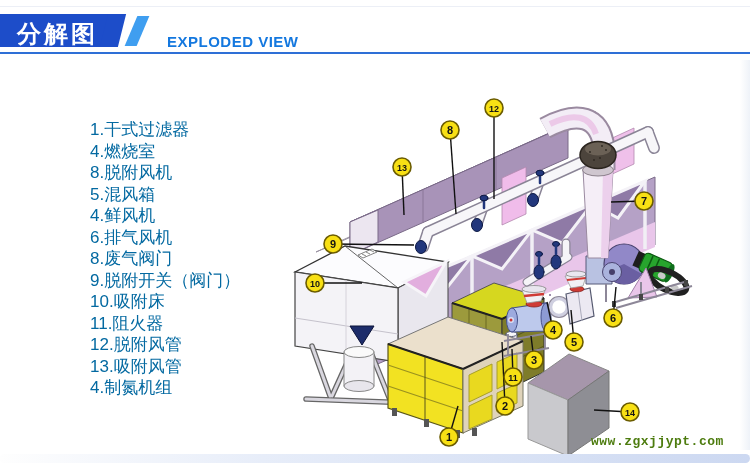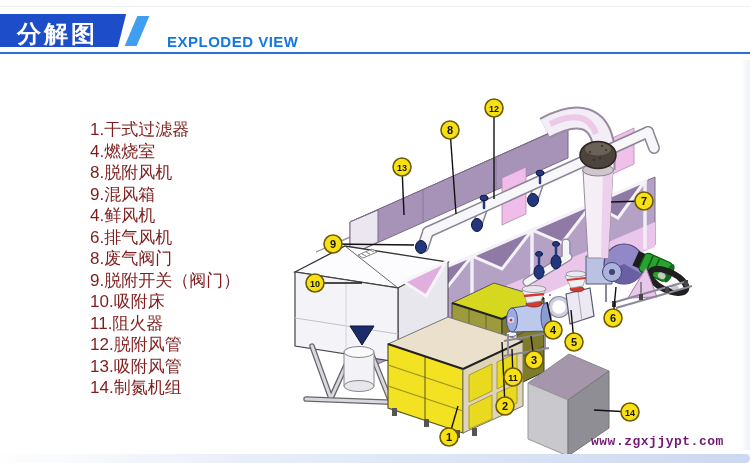--- a/index.html
+++ b/index.html
@@ -7,56 +7,56 @@
     width:750px; height:463px; position:relative; overflow:hidden;
     background:#ffffff; font-family:"Liberation Sans","DejaVu Sans",sans-serif;
   }
   .top-hairline { position:absolute; top:6px; left:0; width:100%; height:1px; background:#eceff6; }
   .banner      { position:absolute; top:14px; left:0; width:110px; height:33px; background:#1d4dc9; z-index:2; }
   .banner-edge { position:absolute; top:14px; left:104px; width:18px; height:33px; background:#1d4dc9; transform:skewX(-14deg); z-index:2; }
   .banner-accent { position:absolute; top:16px; left:131px; width:12px; height:30px; background:#3f9ef0; transform:skewX(-23deg); z-index:2; }
   .banner-title{ position:absolute; top:18px; left:17px; color:#ffffff; font-size:24px; font-weight:bold; letter-spacing:3px; z-index:3; white-space:nowrap; }
   .subtitle    { position:absolute; top:33px; left:151px; color:#1478df; font-size:15px; font-weight:bold; letter-spacing:0.5px; z-index:2; white-space:nowrap;margin-left:16px; }
   .header-underline { position:absolute; top:52px; left:0; width:100%; height:2px; background:#2e6fd6; }
-  .parts-list  { position:absolute; left:90px; top:119px; font-size:17px; line-height:21.5px; color:#7f1d1d; z-index:4; }
+  .parts-list  { position:absolute; left:90px; top:119px; font-size:17px; line-height:21.5px; color:#0369a1; z-index:4; }
   .part-item   { white-space:nowrap; }
   svg.diagram  { position:absolute; left:0; top:0; z-index:1; }
   .watermark   { position:absolute; left:591px; top:434px; z-index:5;
                  font-family:"Liberation Mono","DejaVu Sans Mono",monospace;
-                 font-size:13px; font-weight:bold; letter-spacing:0.5px; color:#701a75; white-space:nowrap; }
+                 font-size:13px; font-weight:bold; letter-spacing:0.5px; color:#4d7c0f; white-space:nowrap; }
   .bottom-bar  { position:absolute; bottom:0; left:0; width:100%; height:9px; z-index:6;
                  background:linear-gradient(90deg,#fefefe,#e7edf9 35%,#ccd8f1); border-radius:5px; }
   .right-fade  { position:absolute; top:60px; right:0; width:10px; height:390px;
                  background:linear-gradient(90deg,rgba(238,242,248,0),#eef2f8); z-index:0; }
 </style>
 </head>
 <body>
 
 <div class="top-hairline"></div>
 <div class="banner"></div>
 <div class="banner-edge"></div>
 <div class="banner-accent"></div>
 <div class="banner-title">分解图</div>
 <div class="subtitle">EXPLODED VIEW</div>
 <div class="header-underline"></div>
 
 <div class="parts-list">
     <div class="part-item">1.干式过滤器</div>
     <div class="part-item">4.燃烧室</div>
     <div class="part-item">8.脱附风机</div>
-    <div class="part-item">9.混风箱</div>
+    <div class="part-item">5.混风箱</div>
     <div class="part-item">4.鲜风机</div>
     <div class="part-item">6.排气风机</div>
     <div class="part-item">8.废气阀门</div>
     <div class="part-item">9.脱附开关（阀门）</div>
     <div class="part-item">10.吸附床</div>
     <div class="part-item">11.阻火器</div>
     <div class="part-item">12.脱附风管</div>
     <div class="part-item">13.吸附风管</div>
-    <div class="part-item">14.制氮机组</div>
+    <div class="part-item">4.制氮机组</div>
   </div>
 
 <svg class="diagram" width="750" height="463" viewBox="0 0 750 463">
 
   <g stroke="#9a93a2" fill="#fbfbfd" stroke-width="1">
     <polygon points="316,252 538,152 564,141 342,241"></polygon>
     <line x1="371" y1="227" x2="397" y2="216"></line>
     <line x1="427" y1="202" x2="453" y2="191"></line>
     <line x1="482" y1="177" x2="508" y2="166"></line>
   </g>

